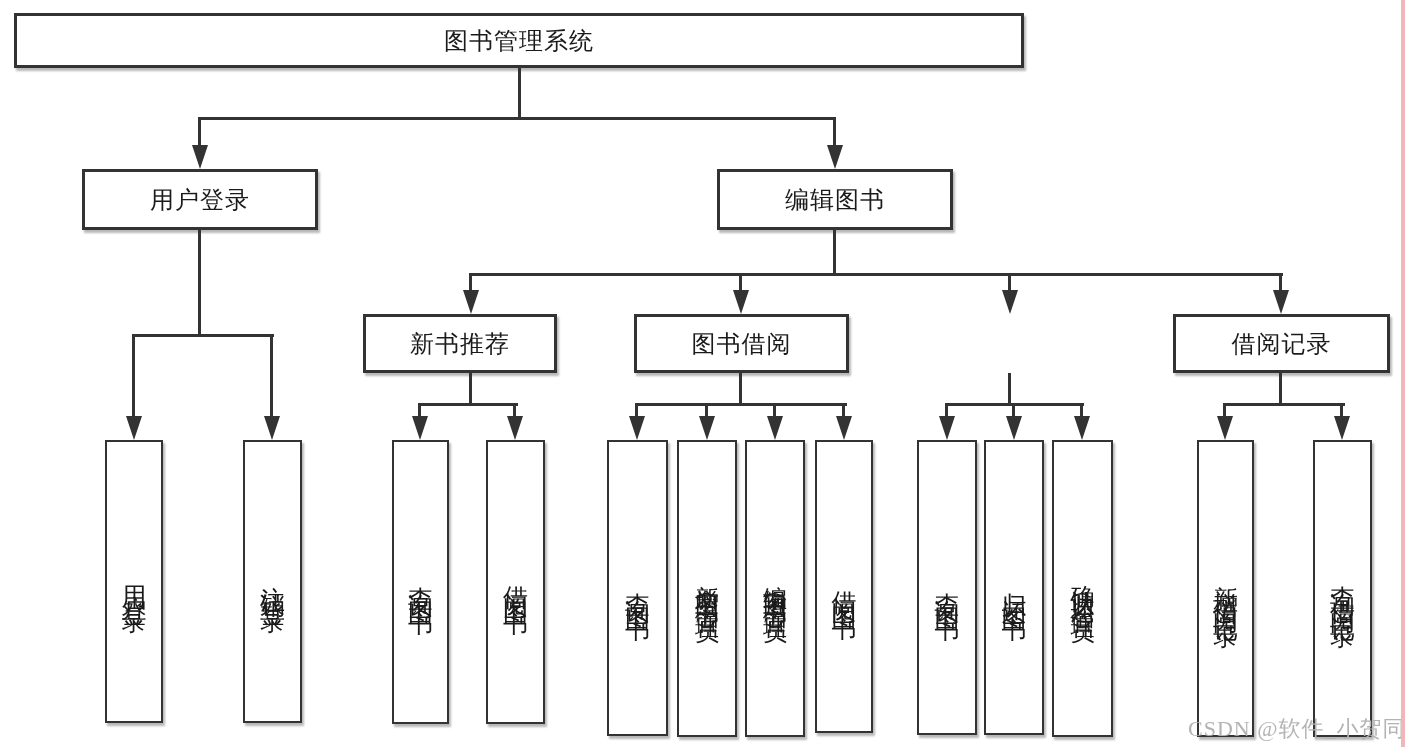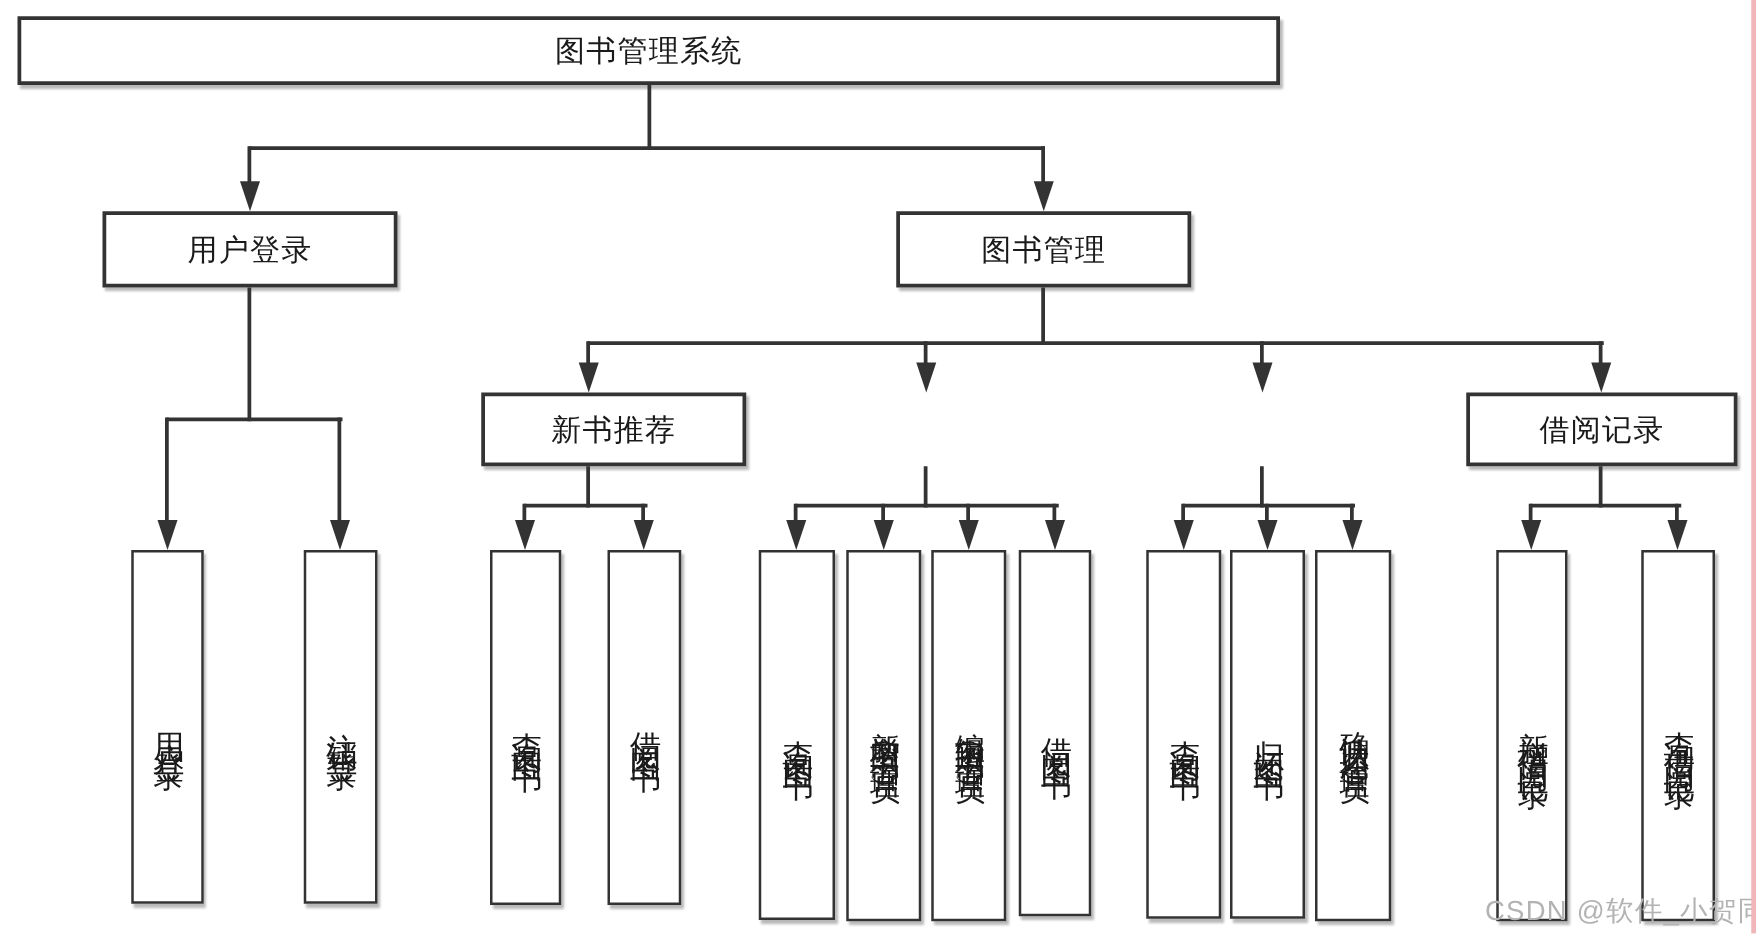--- a/index.html
+++ b/index.html
@@ -1,18 +1,18 @@
 <!DOCTYPE html>
 <html><head>
 <meta charset="utf-8">
 <style>
   html,body{margin:0;padding:0;background:#ffffff;}
   #canvas{
     position:relative;width:1405px;height:747px;background:#ffffff;overflow:hidden;
-    font-family:Liberation Sans, sans-serif;color:#1a1a1a;
+    font-family:Liberation Serif, serif;color:#1a1a1a;
   }
   .node{
     position:absolute;background:#ffffff;border:3px solid #333333;box-sizing:border-box;
     display:flex;align-items:center;justify-content:center;
     box-shadow:2px 3px 2px rgba(0,0,0,0.28);
     font-size:24px;letter-spacing:1px;white-space:nowrap;
   }
   .vnode{
     position:absolute;background:#ffffff;border:2.5px solid #333333;box-sizing:border-box;
     display:flex;align-items:center;justify-content:center;
@@ -48,43 +48,46 @@
   <div class="hline" style="left:199px;top:117px;width:637px;"></div>
   <div class="vline" style="left:198px;top:117px;height:32px;"></div>
   <div class="vline" style="left:833px;top:117px;height:32px;"></div>
   <div class="arrow" style="left:192px;top:145px;"></div>
   <div class="arrow" style="left:827px;top:145px;"></div>
 
   <div class="node" style="left:82px;top:169px;width:236px;height:61px;">
     <span>用户登录</span>
   </div>
   <div class="node" style="left:717px;top:169px;width:236px;height:61px;">
-    <span>图书管理</span>
+    <span>编辑图书</span>
   </div>
 
   <div class="vline" style="left:198px;top:230px;height:107px;"></div>
   <div class="hline" style="left:133px;top:334px;width:141px;"></div>
   <div class="vline" style="left:132px;top:334px;height:86px;"></div>
   <div class="vline" style="left:270px;top:334px;height:86px;"></div>
   <div class="arrow" style="left:126px;top:416px;"></div>
   <div class="arrow" style="left:264px;top:416px;"></div>
 
   <div class="vline" style="left:833px;top:230px;height:46px;"></div>
   <div class="hline" style="left:470px;top:273px;width:813px;"></div>
   <div class="vline" style="left:469px;top:273px;height:20px;"></div>
   <div class="vline" style="left:739px;top:273px;height:20px;"></div>
   <div class="vline" style="left:1008px;top:273px;height:20px;"></div>
   <div class="vline" style="left:1279px;top:273px;height:20px;"></div>
   <div class="arrow" style="left:463px;top:290px;"></div>
   <div class="arrow" style="left:733px;top:290px;"></div>
   <div class="arrow" style="left:1002px;top:290px;"></div>
   <div class="arrow" style="left:1273px;top:290px;"></div>
 
-  <div class="node" style="left:385px;top:314px;width:212px;height:59px;">
+  <div class="node" style="left:363px;top:314px;width:194px;height:59px;">
     <span>新书推荐</span>
+  </div>
+  <div class="node" style="left:634px;top:314px;width:215px;height:59px;">
+    <span>图书借阅</span>
   </div>
   <div class="node" style="left:1173px;top:314px;width:217px;height:59px;">
     <span>借阅记录</span>
   </div>
 
   <div class="vline" style="left:469px;top:373px;height:33px;"></div>
   <div class="hline" style="left:419px;top:403px;width:99px;"></div>
   <div class="vline" style="left:418px;top:403px;height:16px;"></div>
   <div class="vline" style="left:513px;top:403px;height:16px;"></div>
   <div class="arrow" style="left:412px;top:416px;"></div>

